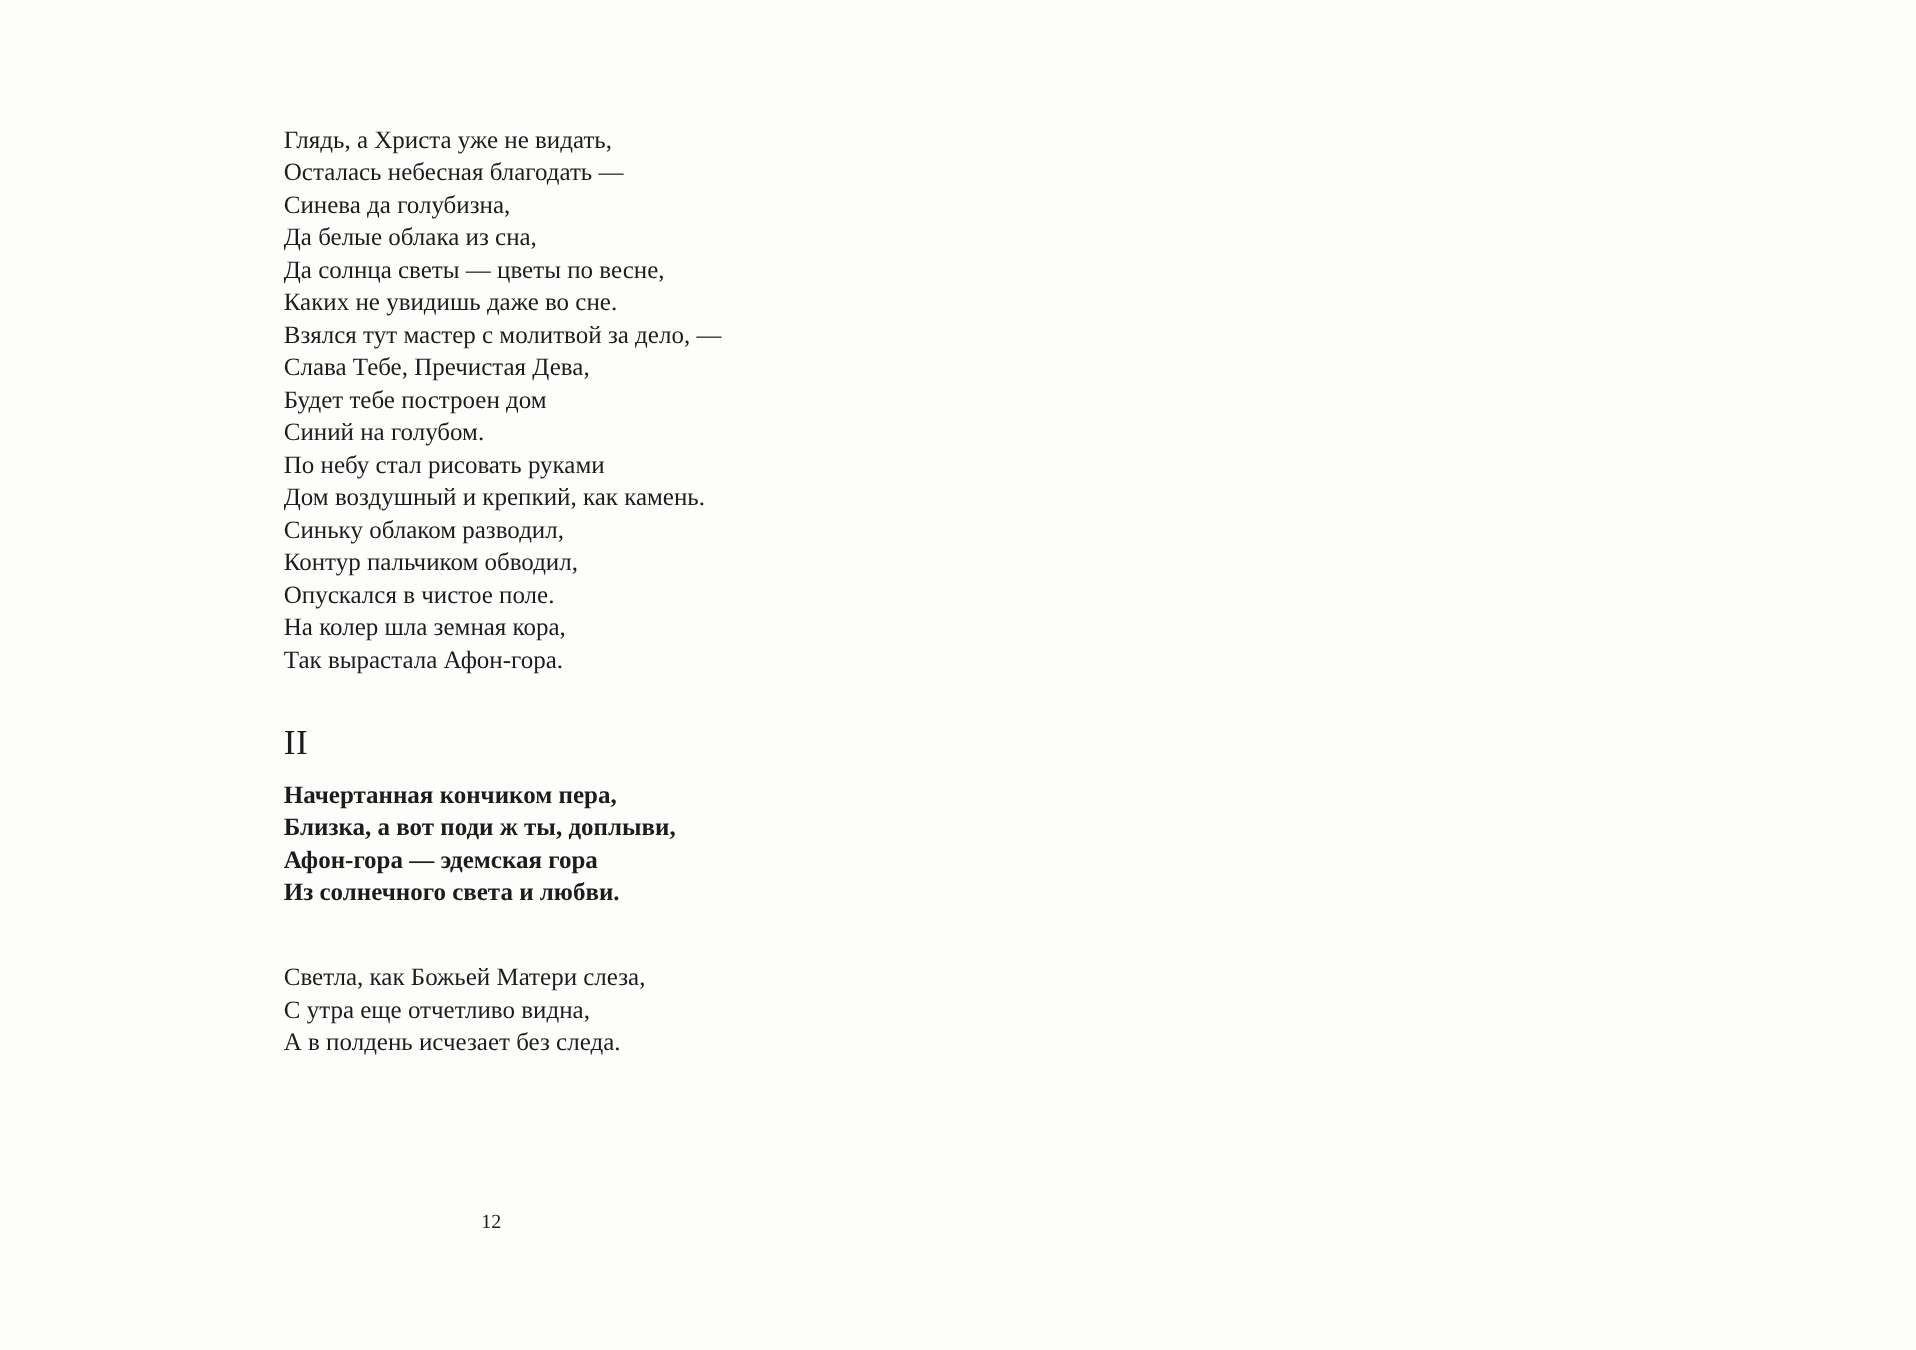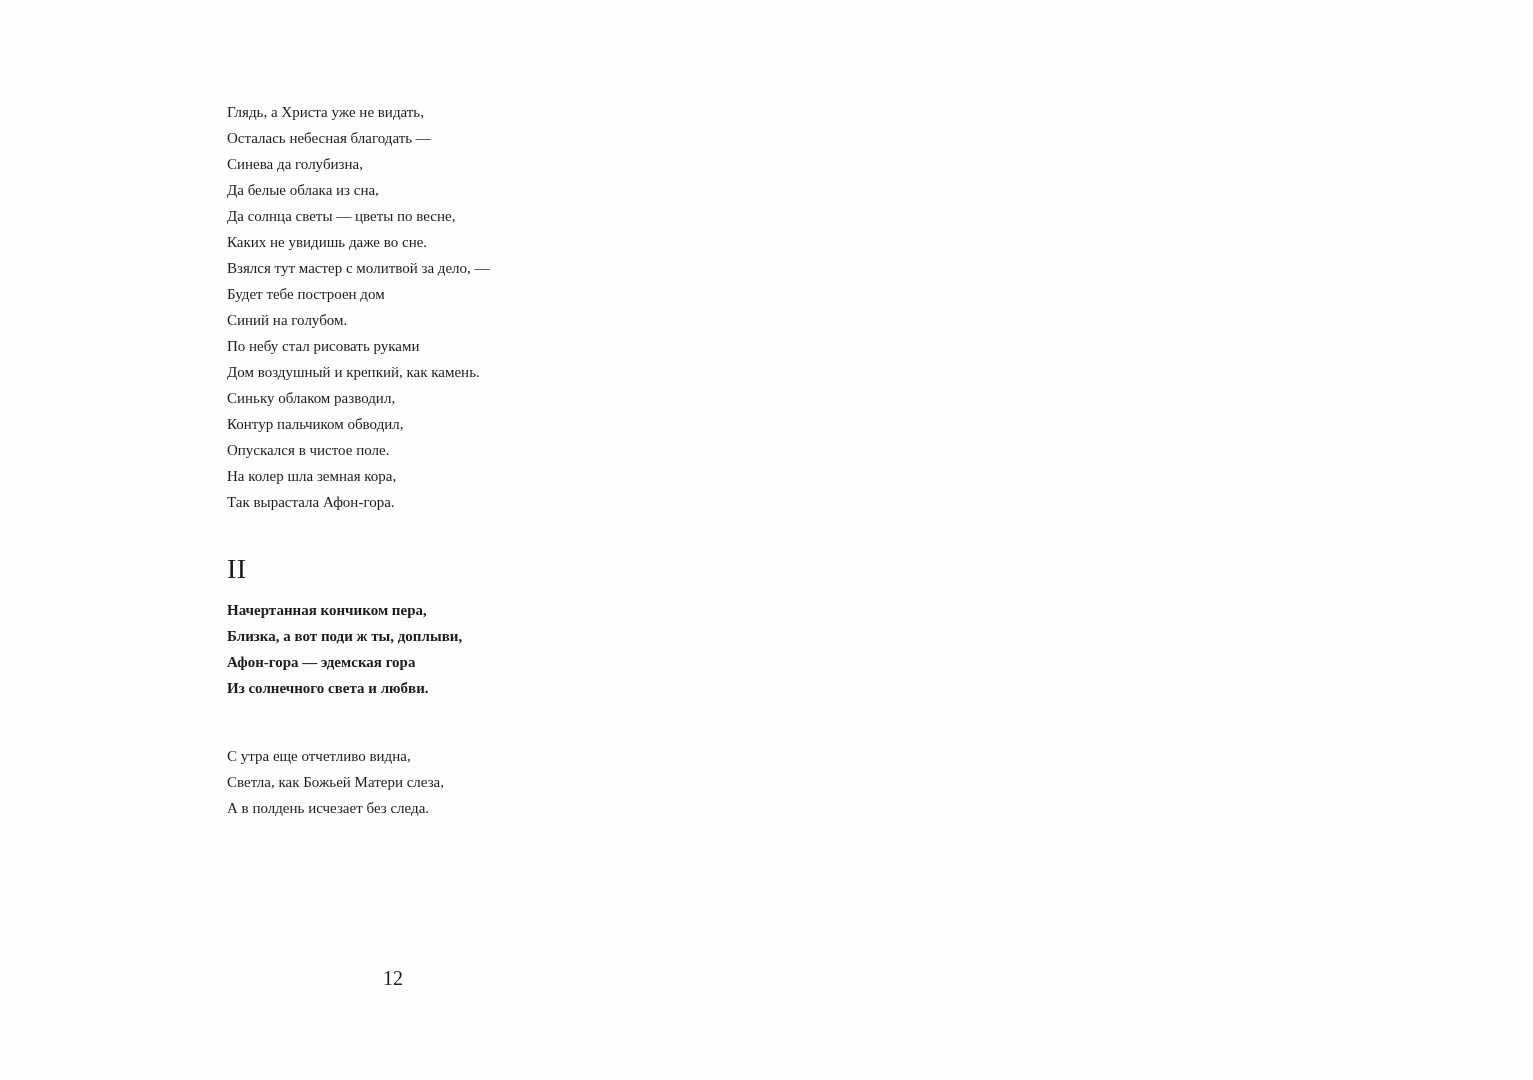--- a/index.html
+++ b/index.html
@@ -20,80 +20,81 @@
     top: 0;
     height: 1080px;
   }
   .page-left  { left: 0;   width: 766px; }
   .page-right { left: 766px; width: 767px; }
 
   .poem-col { position: absolute; }
   #left-col  { left: 227px; top: 99px; }
 
   .line {
-    font-size: 15px;
+    font-size: 20px;
     line-height: 26px;
     white-space: nowrap;
   }
   .section-heading {
     font-size: 28px;
     line-height: 26px;
     font-weight: normal;
     letter-spacing: 0.5px;
     margin: 0;
   }
   
   .heading-ii  { margin-top: 41px; margin-bottom: 15px; }
   .stanza-gap  { margin-bottom: 42px; font-weight: bold; }
 
   .page-number {
     position: absolute;
     top: 966px;
     width: 40px;
     text-align: center;
-    font-size: 20px;
+    font-size: 16px;
     line-height: 24px;
   }
   #pn-left  { left: 373px; }
 </style>
 </head>
 <body style="background: rgb(253, 253, 252); color: rgb(28, 28, 28);">
 
 <div>
 
   <div class="page page-left">
     <div class="poem-col" id="left-col">
       <div class="stanza">
           <div class="line">Глядь, а Христа уже не видать,</div>
           <div class="line">Осталась небесная благодать —</div>
           <div class="line">Синева да голубизна,</div>
           <div class="line">Да белые облака из сна,</div>
           <div class="line">Да солнца светы — цветы по весне,</div>
           <div class="line">Каких не увидишь даже во сне.</div>
           <div class="line">Взялся тут мастер с молитвой за дело, —</div>
+          <div class="line">Слава Тебе, Пречистая Дева,</div>
           <div class="line">Будет тебе построен дом</div>
           <div class="line">Синий на голубом.</div>
           <div class="line">По небу стал рисовать руками</div>
           <div class="line">Дом воздушный и крепкий, как камень.</div>
           <div class="line">Синьку облаком разводил,</div>
           <div class="line">Контур пальчиком обводил,</div>
           <div class="line">Опускался в чистое поле.</div>
           <div class="line">На колер шла земная кора,</div>
           <div class="line">Так вырастала Афон-гора.</div>
         </div>
       <h2 class="section-heading heading-ii">II</h2>
       <div class="stanza stanza-gap">
           <div class="line">Начертанная кончиком пера,</div>
           <div class="line">Близка, а вот поди ж ты, доплыви,</div>
           <div class="line">Афон-гора — эдемская гора</div>
           <div class="line">Из солнечного света и любви.</div>
         </div>
       <div class="stanza">
+          <div class="line">Светла, как Божьей Матери слеза,</div>
           <div class="line">С утра еще отчетливо видна,</div>
-          <div class="line">Светла, как Божьей Матери слеза,</div>
           <div class="line">А в полдень исчезает без следа.</div>
         </div>
     </div>
     <div class="page-number" id="pn-left">12</div>
   </div>
 
   <div class="page page-right">
     
     
   </div>

